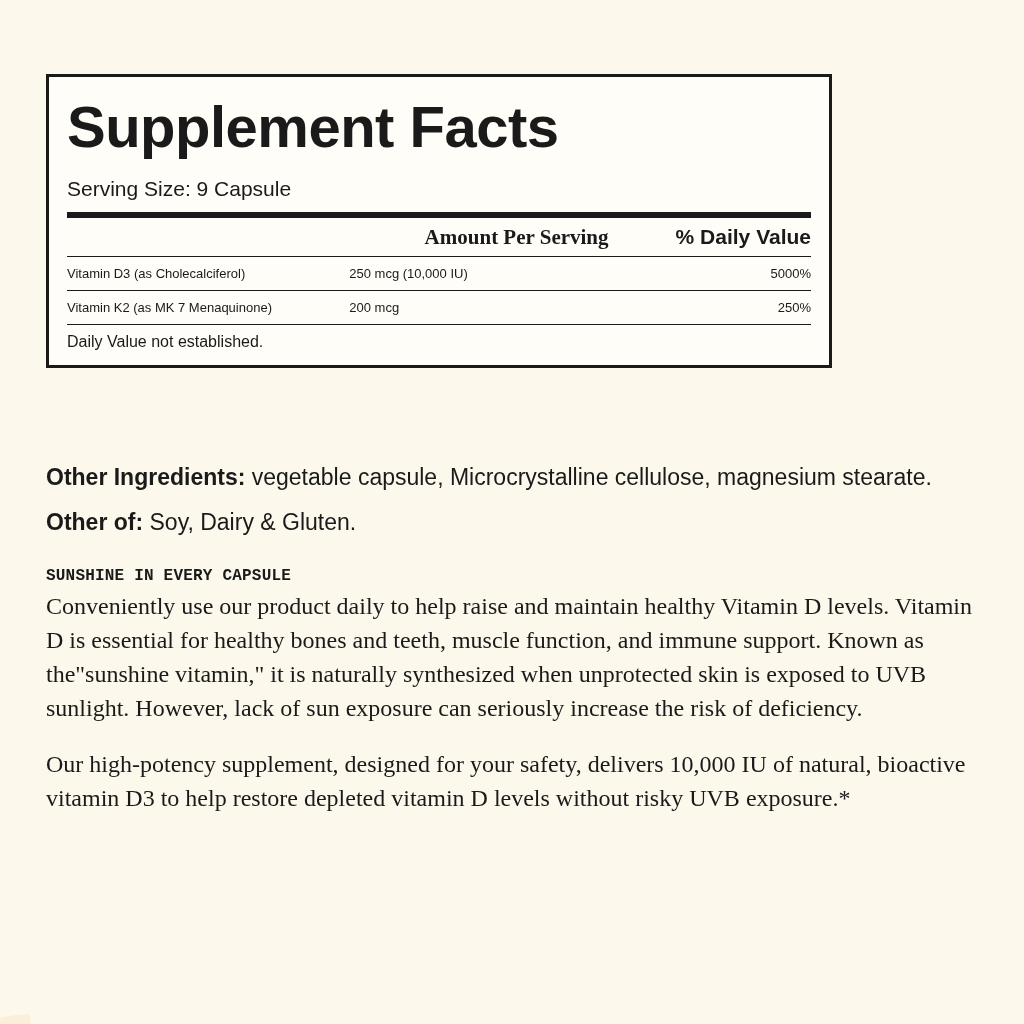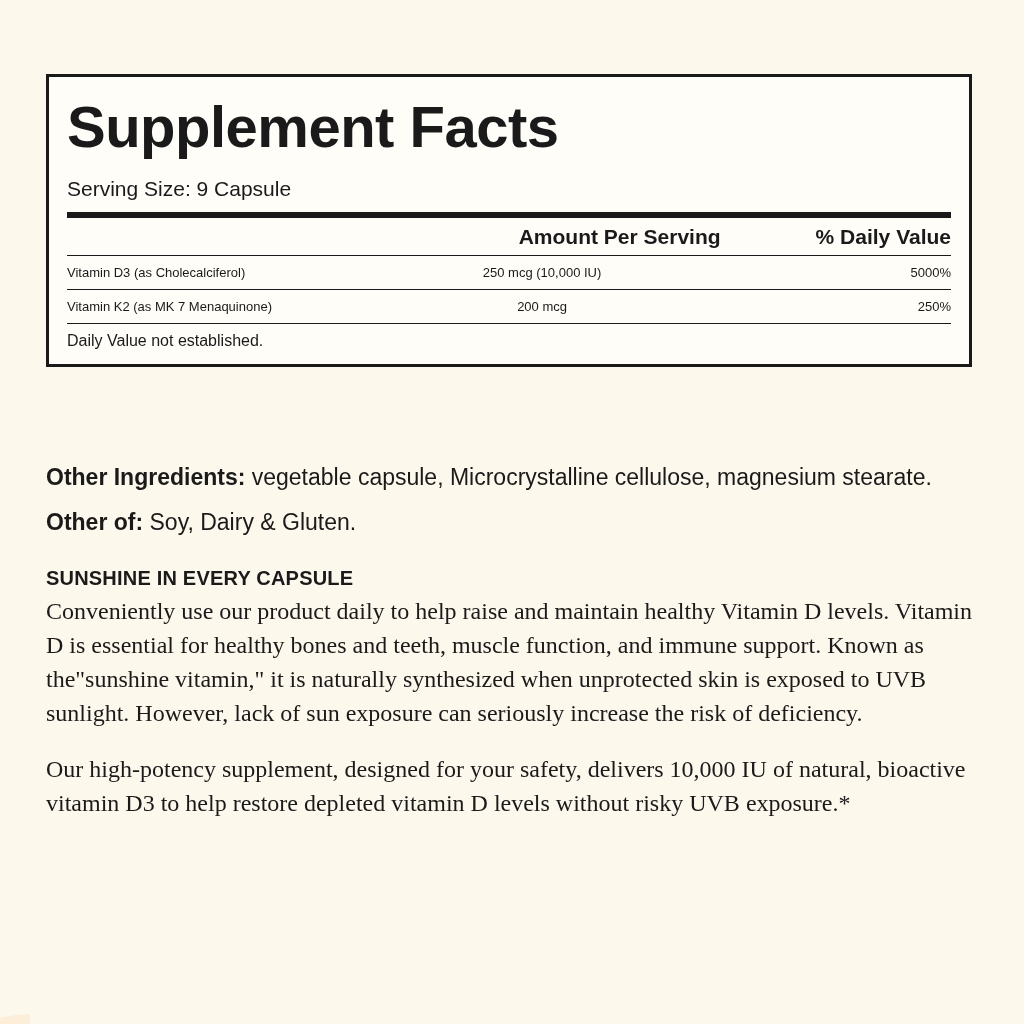--- a/index.html
+++ b/index.html
@@ -31,21 +31,21 @@
     position: relative;
     z-index: 2;
     padding: 0;
   }
 
   
   .facts-panel {
     position: absolute;
     left: 46px;
     top: 74px;
-    width: 926px;
+    width: 786px;
     box-sizing: border-box;
     border: 3px solid #1a1a1a;
     background: #fffdf7;
     padding: 16px 18px 10px 18px;
   }
   .facts-title {
     font-size: 58px;
     font-weight: bold;
     letter-spacing: -0.5px;
     line-height: 1.05;
@@ -70,23 +70,23 @@
     padding: 7px 0 6px 0;
     font-size: 21px;
   }
   table.facts th.col-nutrient { text-align: left; }
   table.facts td {
     padding: 9px 0 9px 0;
     border-bottom: 1.5px solid #1a1a1a;
     font-size: 13px;
   }
   table.facts td.col-nutrient { text-align: left; }
-  table.facts td.col-amount { text-align: center; padding-right: 44px; }
+  table.facts td.col-amount { text-align: left; padding-right: 44px; }
   table.facts td.col-dv { text-align: right; }
-  table.facts tr.header-row th.col-amount { padding-right: 16px; }
+  table.facts tr.header-row th.col-amount { padding-right: 16px; font-family: Liberation Serif, serif; }
   table.facts tr.header-row { border-bottom: 1.5px solid #1a1a1a; }
   .facts-footnote {
     font-size: 16px;
     padding: 8px 0 4px 0;
   }
 
   
   .body-copy {
     position: absolute;
     left: 46px;
@@ -100,24 +100,25 @@
   }
   .para b, .lbl {
     font-weight: bold;
   }
   .free-of {
     font-size: 23px;
     line-height: 1.36;
     margin: 0 0 22px 0;
   }
   .section-heading {
-    font-size: 20px;
+    font-size: 16px;
     font-weight: bold;
     letter-spacing: 0.2px;
     margin: 28px 0 4px 0;
+    font-family: Liberation Mono, monospace;
   }
   .long-para {
     font-size: 24px;
     line-height: 1.42;
     margin: 0 0 22px 0;
     font-family: Liberation Serif, serif;
   }
 </style>
 </head>
 <body>

